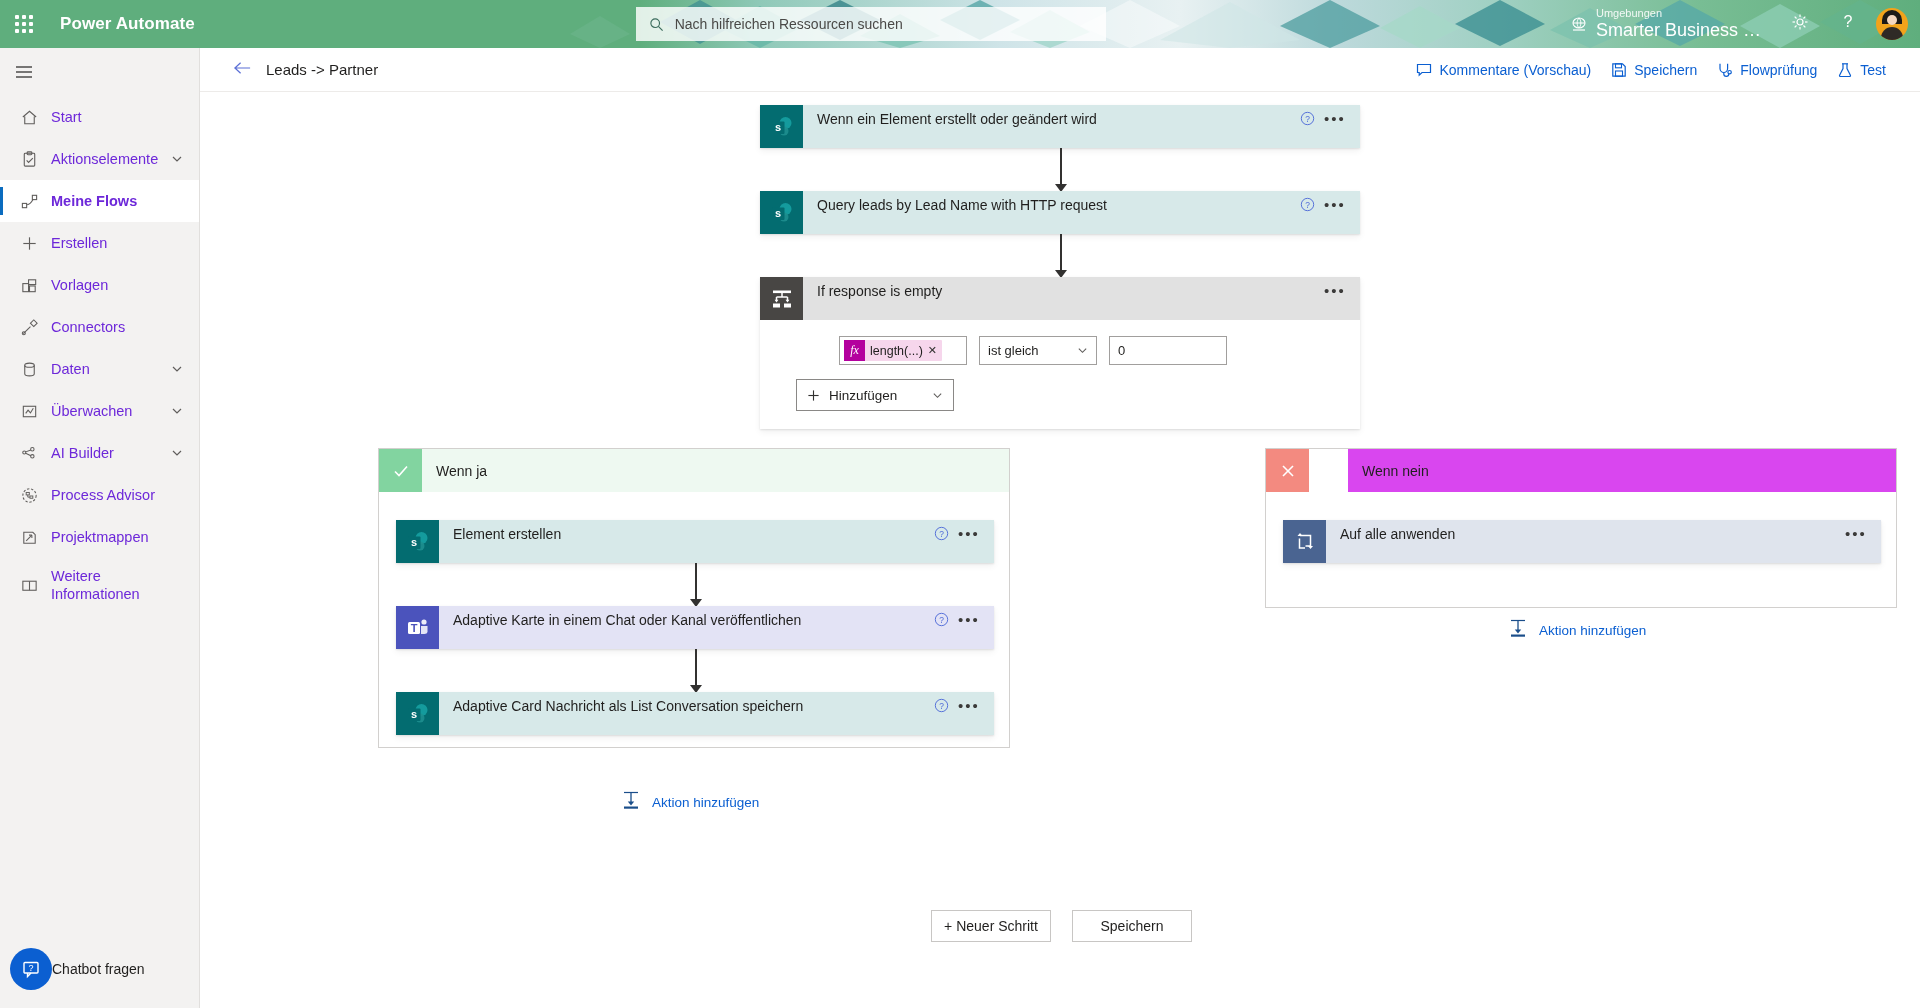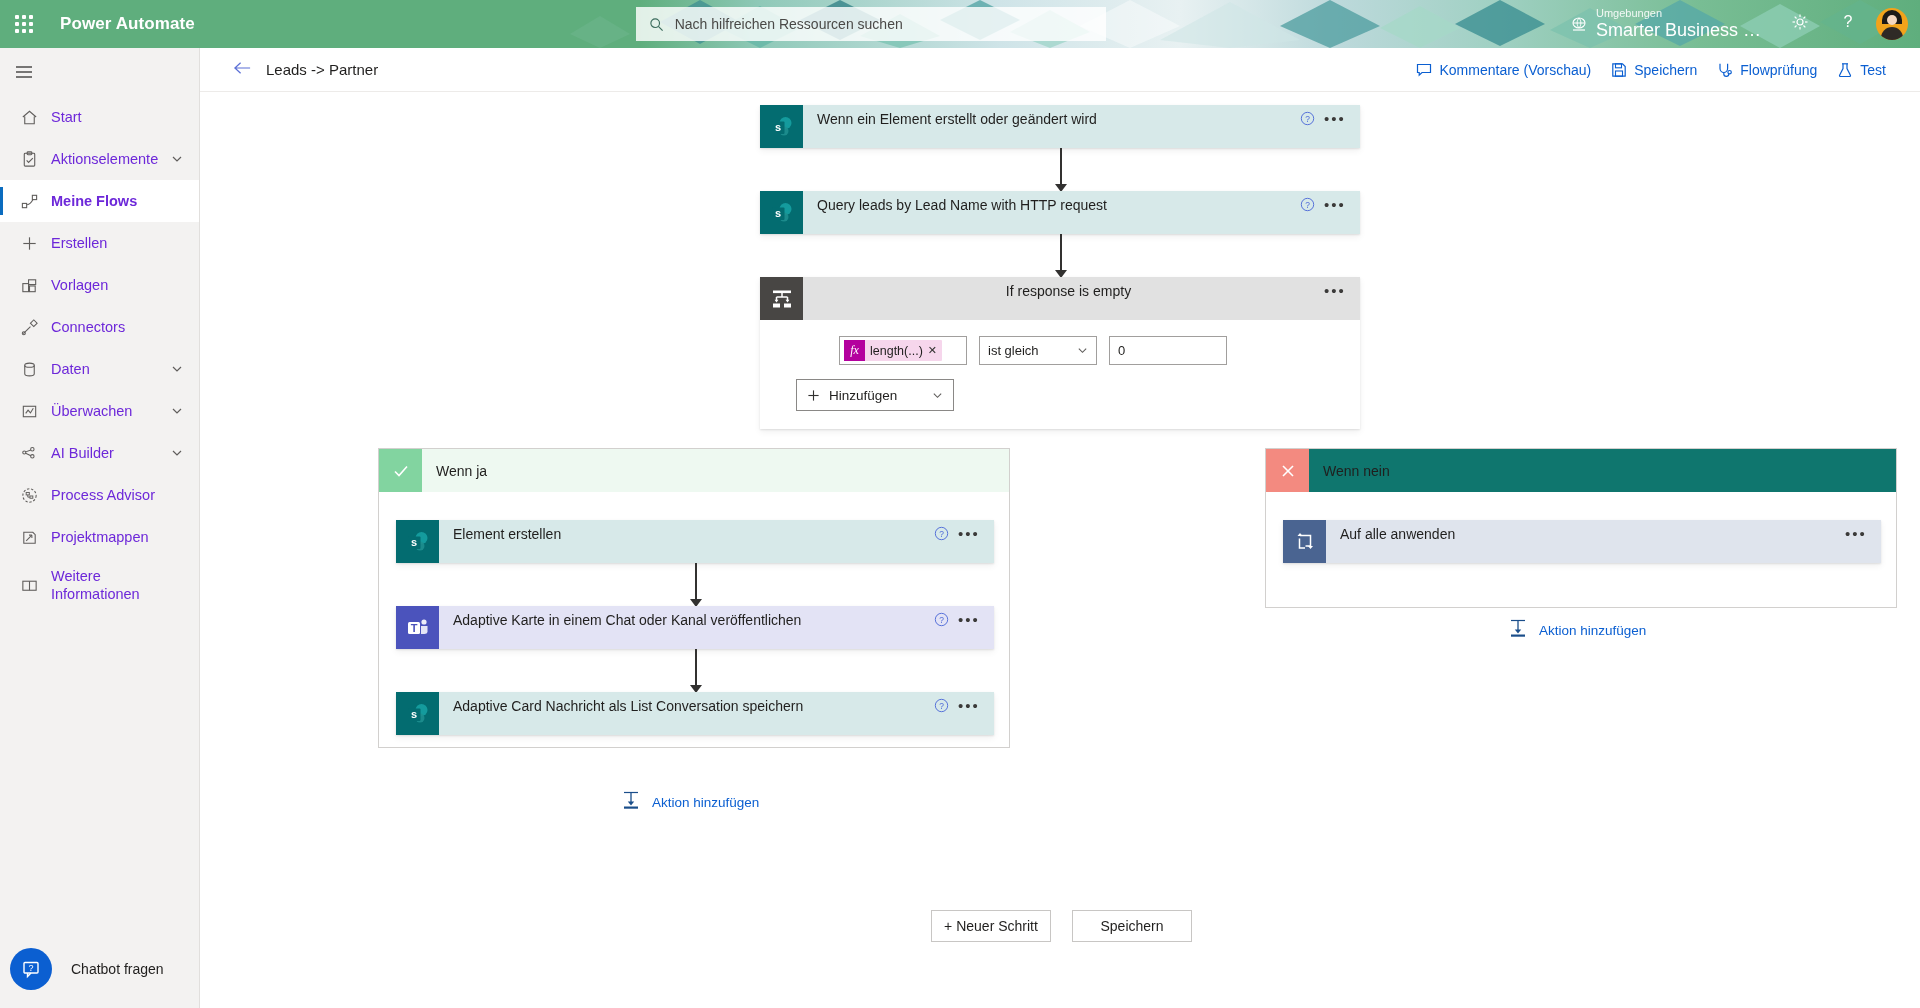--- a/index.html
+++ b/index.html
@@ -132,21 +132,21 @@
   .nav-item.two-line .nav-label { line-height: 1.25; white-space: normal; width: 120px; }
 
   .chatbot {
     position: absolute; bottom: 18px; left: 10px;
     display: flex; align-items: center; cursor: pointer;
   }
   .chatbot-circle {
     width: 42px; height: 42px; border-radius: 50%;
     background: #0b5fd1; display: flex; align-items: center; justify-content: center;
   }
-  .chatbot-label { margin-left: 19px; font-size: 14px; color: #201f1e; }
+  .chatbot-label { margin-left: 0; font-size: 14px; color: #201f1e; }
 
   
   .cmdbar {
     position: absolute; top: 48px; left: 200px;
     width: 1720px; height: 44px;
     background: #ffffff;
     border-bottom: 1px solid #edebe9;
     display: flex; align-items: center;
     z-index: 10;
   }
@@ -213,21 +213,21 @@
     border-right: 6px solid transparent;
     border-top: 8px solid #323130;
   }
 
   
   .cond-card {
     position: absolute;
     background: #ffffff;
     box-shadow: 0 .6px 1.8px rgba(0,0,0,.10), 0 3px 7px rgba(0,0,0,.06);
   }
-  .cond-header { display: flex; align-items: stretch; height: 43px; background: #e1e1e1; cursor: pointer; text-align: center; }
+  .cond-header { display: flex; align-items: stretch; height: 43px; background: #e1e1e1; cursor: pointer; }
   .cond-content { padding: 16px 0 18px 36px; }
   .cond-row { display: flex; align-items: center; margin-left: 43px; }
   .token-field {
     width: 128px; height: 29px; border: 1px solid #a19f9d; background: #fff;
     display: flex; align-items: center; padding: 0 4px; cursor: text;
   }
   .token {
     display: flex; align-items: center; height: 21px;
     background: #f6d6ec; border-radius: 1px; max-width: 116px;
   }
@@ -265,21 +265,21 @@
     position: absolute;
     border: 1px solid #d2d0ce;
     background: #ffffff;
   }
   .branch-head { display: flex; align-items: stretch; height: 43px; }
   .branch-head-ico { width: 43px; flex: 0 0 43px; display: flex; align-items: center; justify-content: center; }
   .branch-head-label { flex: 1; display: flex; align-items: center; padding-left: 14px; font-size: 14px; color: #201f1e; }
   .branch-yes .branch-head-ico { background: #82d4a0; }
   .branch-yes .branch-head-label { background: #eef9f1; }
   .branch-no .branch-head-ico { background: #f38a80; }
-  .branch-no .branch-head-label { background: #0f766e; }
+  .branch-no .branch-head-label { background: #d946ef; margin-left: 39px; }
 
   .addaction {
     position: absolute; display: flex; align-items: center;
     cursor: pointer;
   }
   .addaction-label { color: #0b5fd1; font-size: 13.5px; margin-left: 10px; }
 
   .bottom-btn {
     position: absolute; height: 32px;
     border: 1px solid #c8c6c4; background: #fff;

